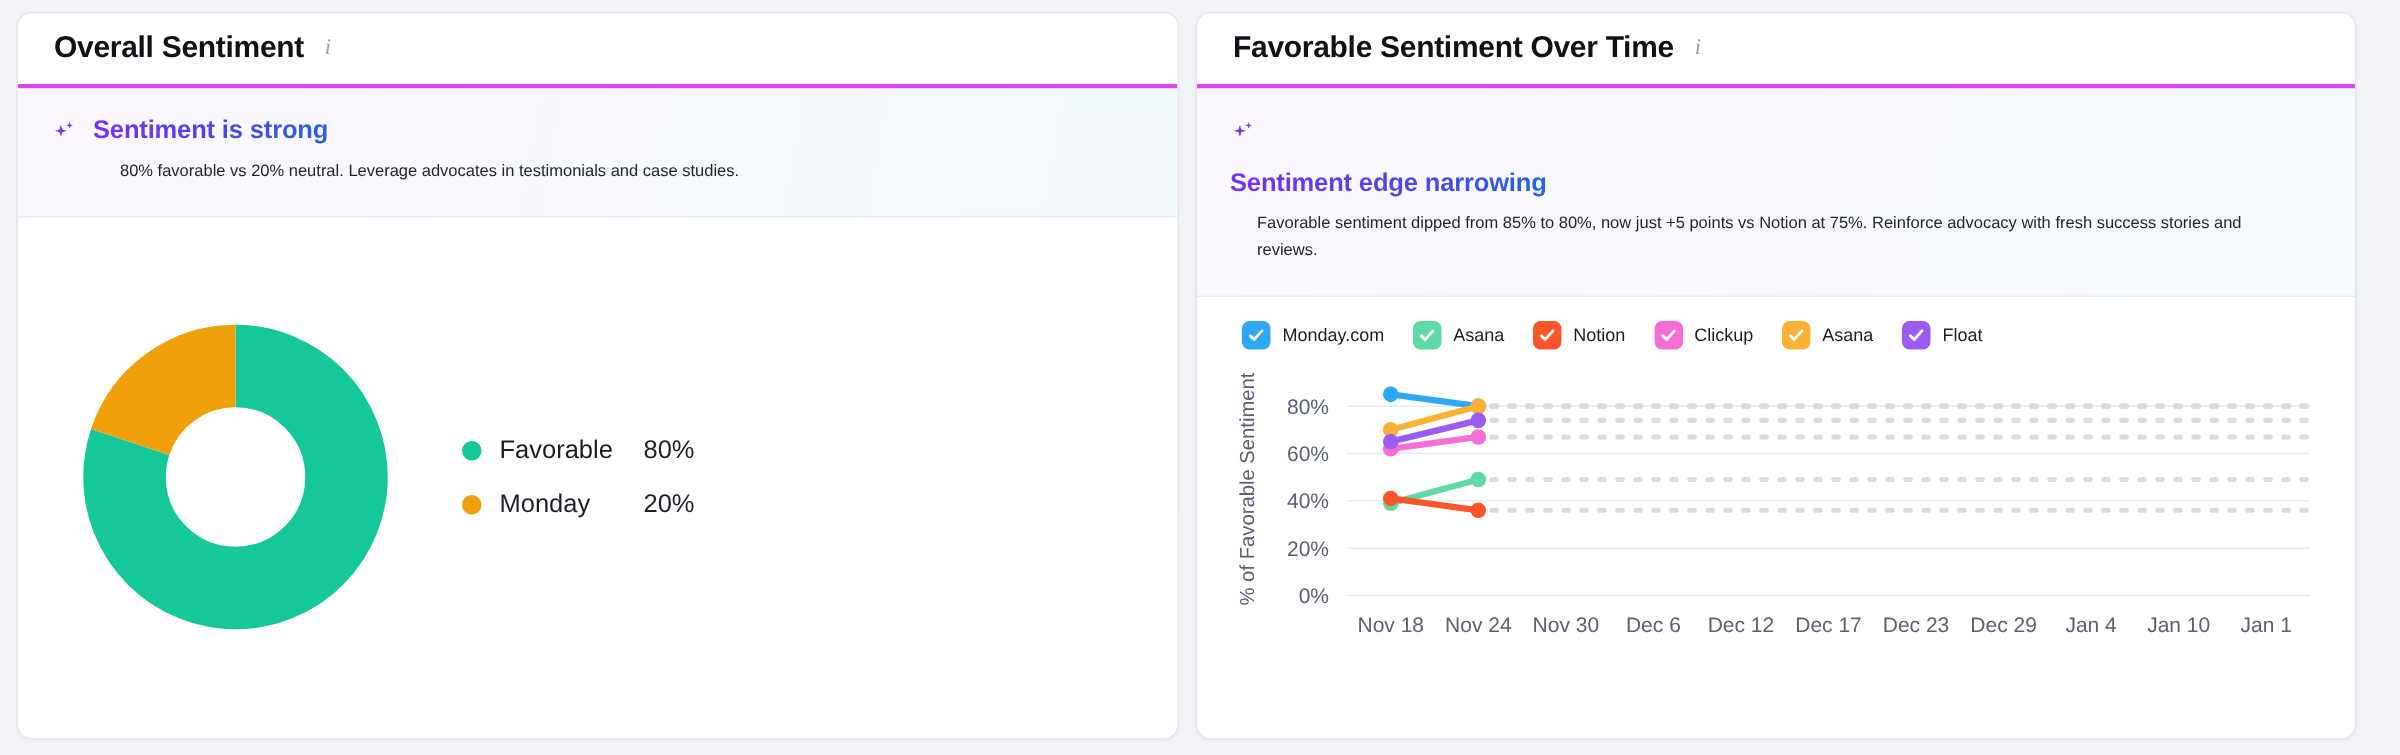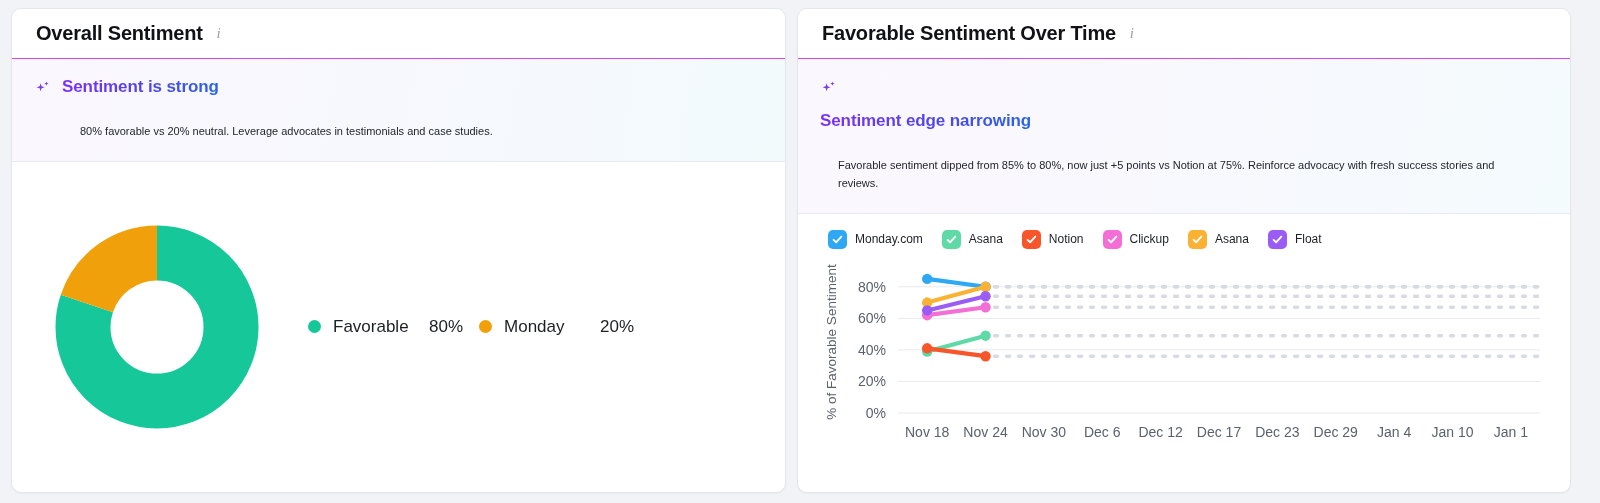--- a/index.html
+++ b/index.html
@@ -28,21 +28,21 @@
   .card-right { width: 774px; }
 
   
   .card-header {
     height: 50px;
     flex: 0 0 50px;
     display: flex;
     align-items: center;
     gap: 9px;
     padding: 0 24px;
-    border-bottom: 1px solid #d946ef;
+    border-bottom: 3px solid #d946ef;
     background: #fff;
   }
   .card-title {
     font-size: 20px;
     font-weight: 700;
     color: #111218;
     letter-spacing: -0.2px;
     white-space: nowrap;
   }
   .info-icon {
@@ -75,21 +75,21 @@
   }
   .insight-body { flex: 1 1 auto; padding-top: 0; }
   .insight-heading {
     font-size: 17px;
     font-weight: 700;
     letter-spacing: -0.1px;
     background: linear-gradient(90deg,#7b2ff7 0%, #4f46e5 55%, #2563eb 100%);
     -webkit-background-clip: text;
     background-clip: text;
     color: transparent;
-    margin-bottom: 26px;
+    margin-bottom: 9px;
     display: inline-block;
   }
   .insight-text {
     font-size: 11px;
     line-height: 1.62;
     color: #23262e;
     padding-left: 18px;
     max-width: 690px;
   }
   .card-right .insight-text { max-width: 700px; }
@@ -104,21 +104,21 @@
   .donut-wrap {
     width: 206px; height: 206px;
     margin-left: 18px;
     position: relative;
     flex: 0 0 auto;
   }
   .donut-wrap svg { display: block; }
   .donut-legend {
     margin-left: 48px;
     display: flex;
-    flex-direction: row;
+    flex-direction: column;
     gap: 16px;
   }
   .legend-row {
     display: flex;
     align-items: center;
     font-size: 17px;
     color: #1c1f26;
   }
   .legend-dot {
     width: 13px; height: 13px;

